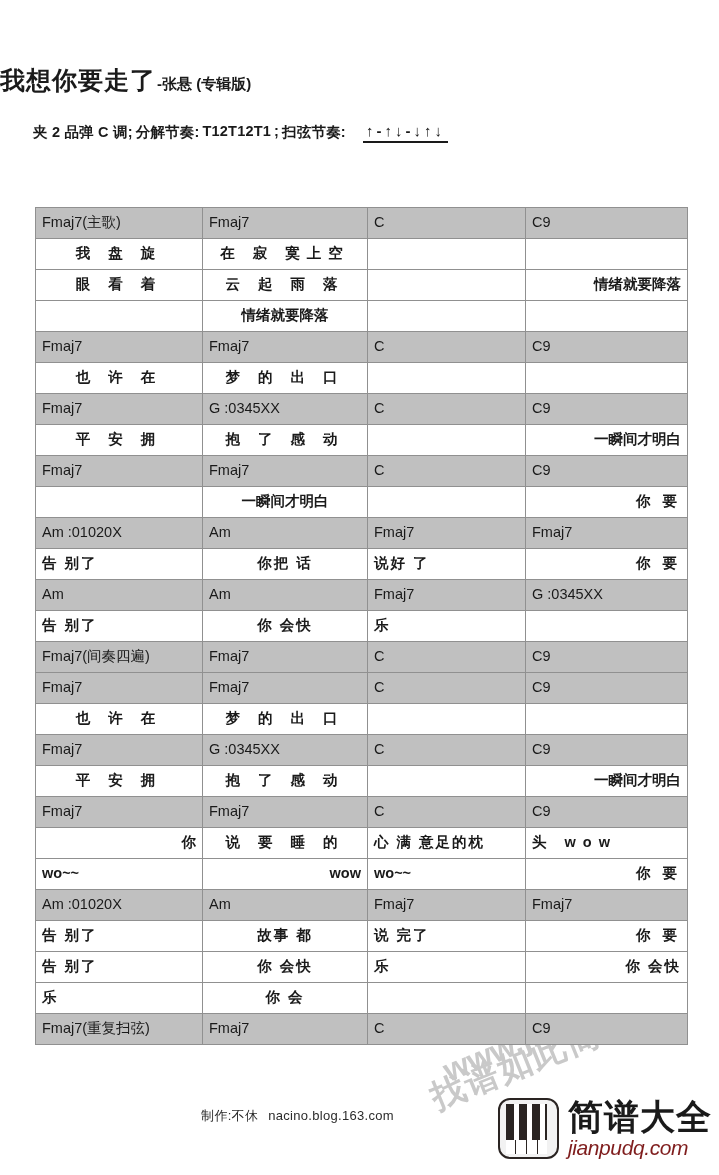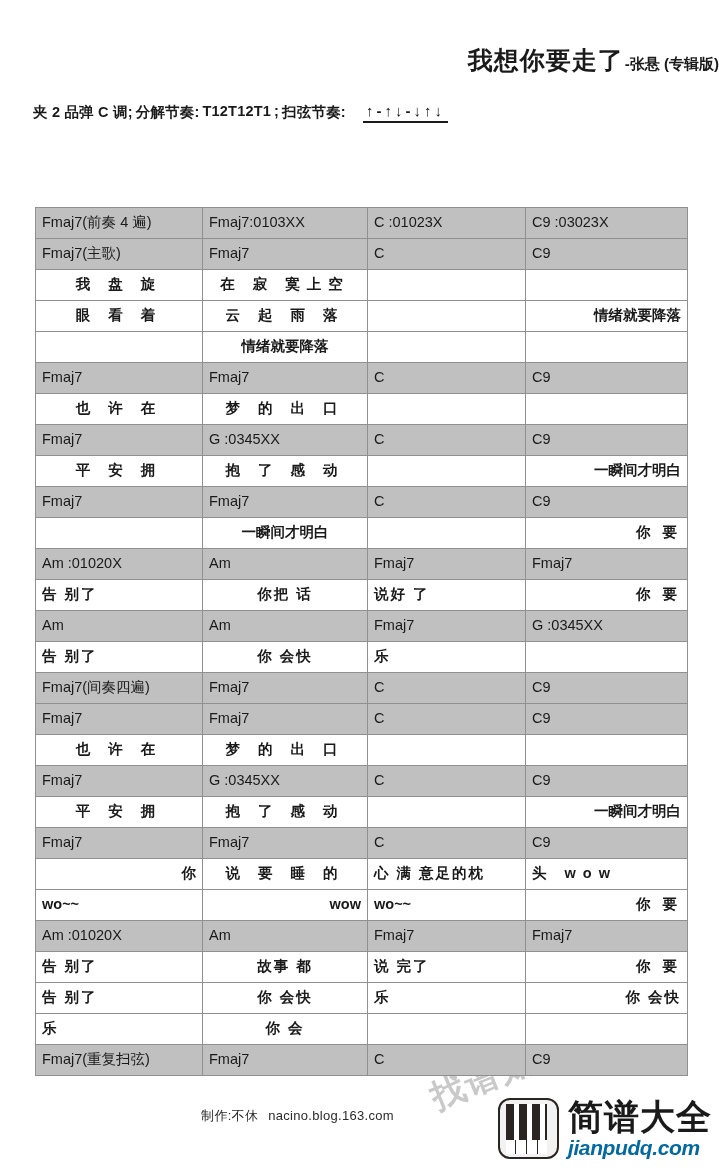--- a/index.html
+++ b/index.html
@@ -11,22 +11,22 @@
     width: 719px;
     height: 1175px;
     position: relative;
     font-family: "Liberation Sans", "DejaVu Sans", sans-serif;
     color: #1a1a1a;
     overflow: hidden;
   }
 
   
   .title-block {
-    text-align: right;
-    padding-top: 44px;
+    text-align: left;
+    padding-top: 64px;
   }
   .song-title {
     font-size: 25px;
     font-weight: 700;
     letter-spacing: 1px;
     display: inline;
     vertical-align: baseline;
   }
   .song-artist {
     font-size: 15px;
@@ -171,24 +171,24 @@
   }
   .logo-cn {
     font-size: 35px;
     font-weight: 700;
     letter-spacing: 1px;
     color: #1a1a1a;
     display: block;
   }
   .logo-en {
     font-size: 21px;
-    font-weight: 700;
+    font-weight: 400;
     font-style: italic;
     letter-spacing: -0.4px;
-    color: #0369a1;
+    color: #7f1d1d;
     display: block;
     margin-top: 3px;
   }
 
   
   .wm {
     position: absolute;
     color: #c9c9c9;
     font-weight: 700;
     pointer-events: none;
@@ -235,26 +235,20 @@
 
 <div class="chart-wrap">
   <table class="chart">
     <colgroup>
       <col class="c1">
         <col class="c2">
         <col class="c3">
         <col class="c4">
     </colgroup>
     <tbody id="chart-body">
-        <tr class="chord-row">
-          <td class="al">Fmaj7(前奏 4 遍)</td>
-          <td class="al">Fmaj7:0103XX</td>
-          <td class="al">C :01023X</td>
-          <td class="al">C9 :03023X</td>
-        </tr>
         <tr class="chord-row">
           <td class="al">Fmaj7(主歌)</td>
           <td class="al">Fmaj7</td>
           <td class="al">C</td>
           <td class="al">C9</td>
         </tr>
         <tr class="lyric-row">
           <td class="ac sp1">我 盘 旋</td>
           <td class="ac sp1">在 寂  寞上空</td>
           <td class="al"></td>

